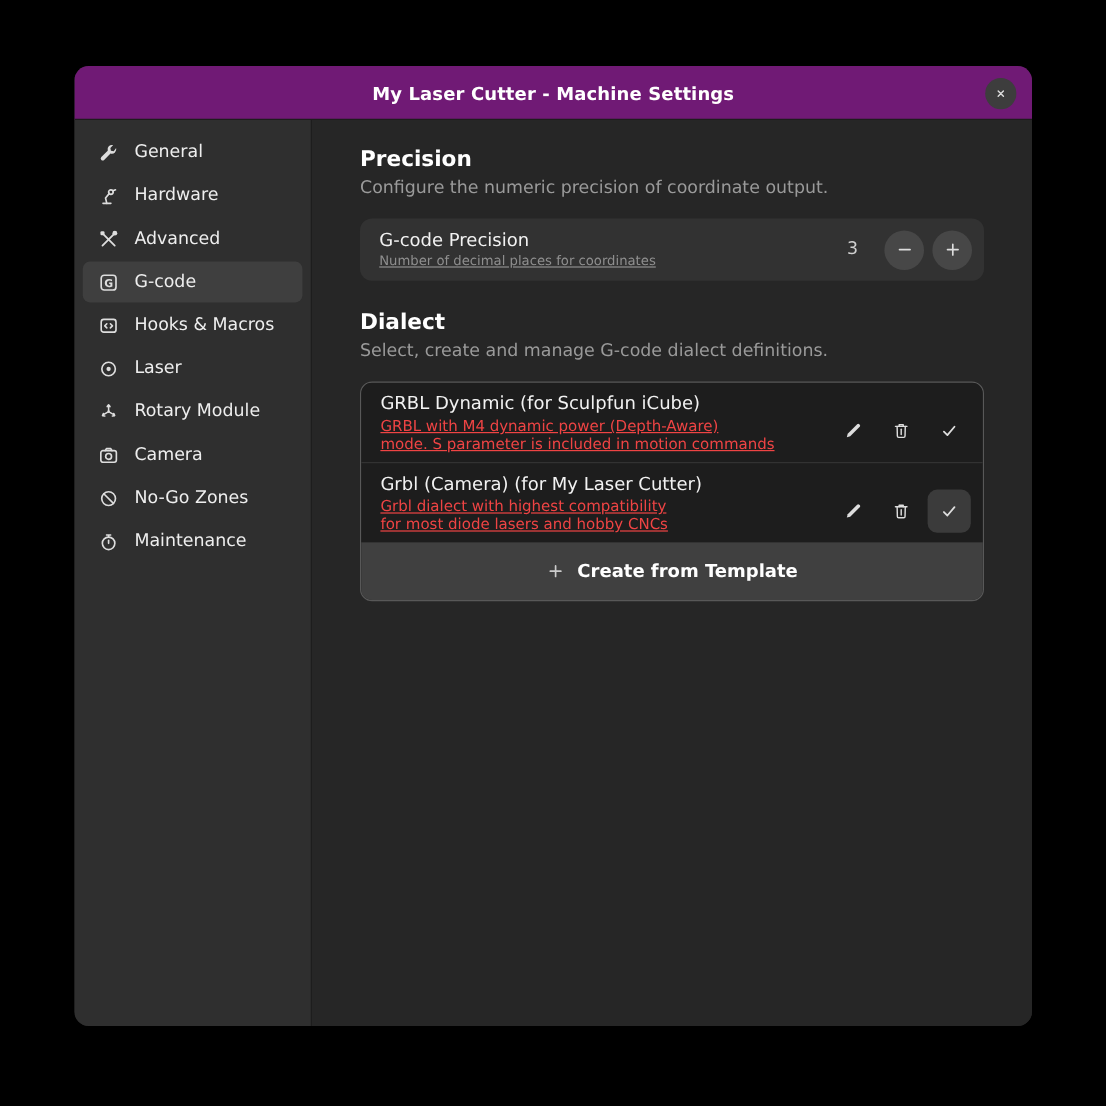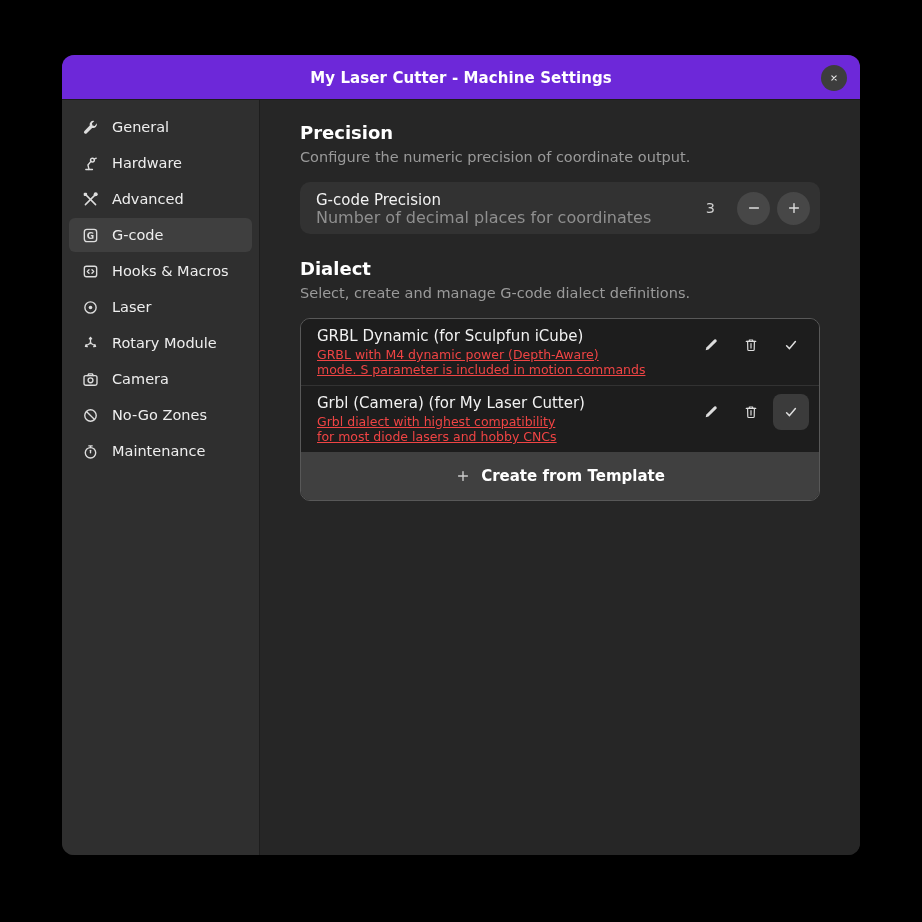--- a/index.html
+++ b/index.html
@@ -15,21 +15,21 @@
     width: 798px; height: 800px;
     background: #262626;
     border-radius: 12px;
     overflow: hidden;
     display: flex;
     flex-direction: column;
     box-shadow: 0 4px 24px rgba(0,0,0,0.7);
   }
   .titlebar {
     flex: 0 0 45px;
-    background: #6d28d9;
+    background: #701a75;
     box-shadow: inset 0 -1px 0 #1d1d1d;
     display: flex;
     align-items: center;
     justify-content: center;
     position: relative;
   }
   .titlebar-title {
     font-size: 15px;
     font-weight: bold;
     color: #ffffff;
@@ -103,42 +103,42 @@
     height: 52px;
     background: #323232;
     border-radius: 10px;
     display: flex;
     align-items: center;
     padding: 0 10px 0 16px;
     margin-bottom: 25px;
   }
   .pref-texts { flex: 1; min-width: 0; }
   .pref-title { font-size: 15px; color: #f2f2f2; line-height: 19px; }
-  .pref-sub { font-size: 16px; color: #8f8f8f; line-height: 16px; }
+  .pref-sub { font-size: 11px; color: #8f8f8f; line-height: 16px; text-decoration: underline; }
   .pref-value { font-size: 14.5px; color: #cfcfcf; margin-right: 15px; }
   .step-btn {
     width: 33px; height: 33px;
     border-radius: 50%;
     background: #474747;
     color: #f0f0f0;
     display: flex;
     align-items: center;
     justify-content: center;
     margin-left: 7px;
     cursor: pointer;
   }
   .dialect-card {
     border: 1px solid #585858;
     border-radius: 10px;
     overflow: hidden;
   }
   .dialect-row {
     background: #1d1d1d;
     display: flex;
-    align-items: flex-start;
+    align-items: flex-end;
     padding: 8px 10px 8px 16px;
   }
   .dialect-row.row-sep { border-top: 1px solid #323232; }
   .row-texts { flex: 1; min-width: 0; }
   .row-title { font-size: 15px; color: #f2f2f2; line-height: 19px; margin-bottom: 1px; }
   .row-sub { font-size: 12.5px; color: #ef4444; line-height: 15px; text-decoration: underline; }
   .row-action {
     width: 36px; height: 36px;
     border-radius: 8px;
     display: flex;

